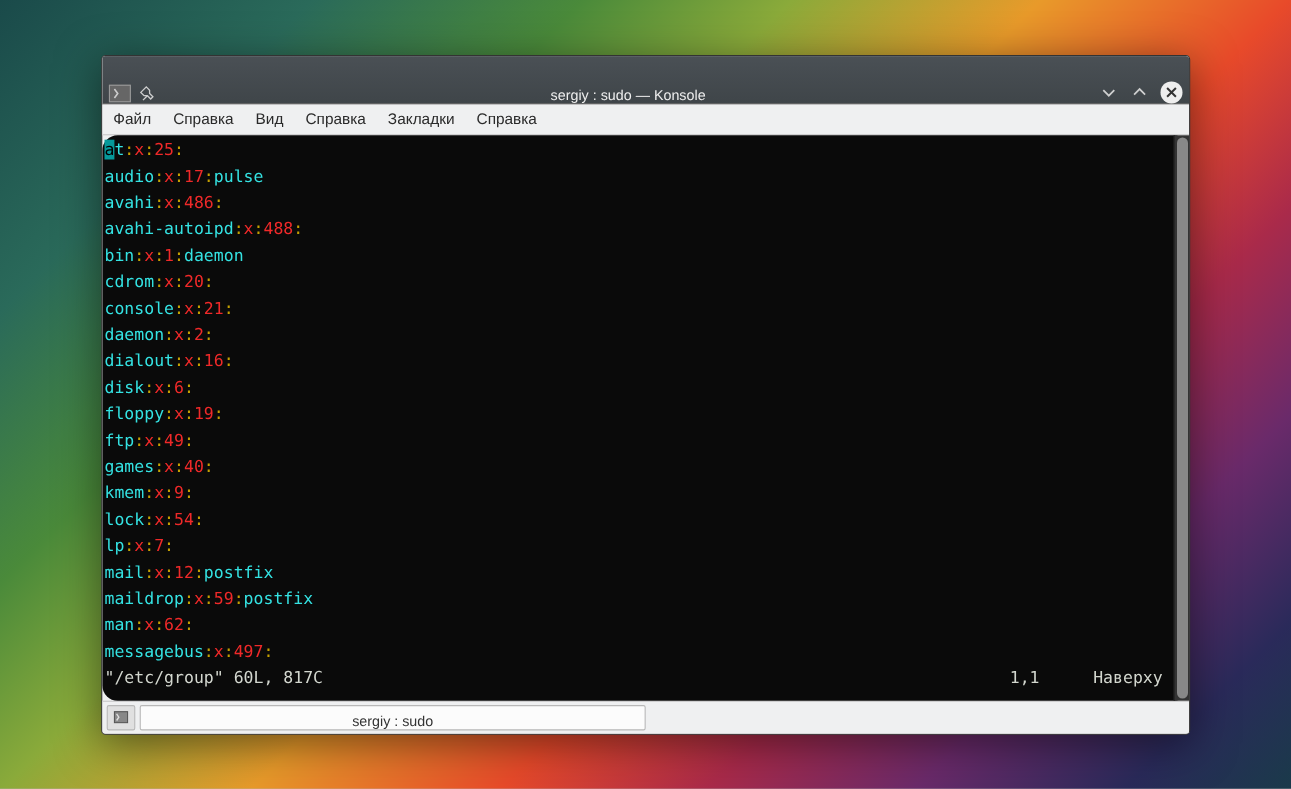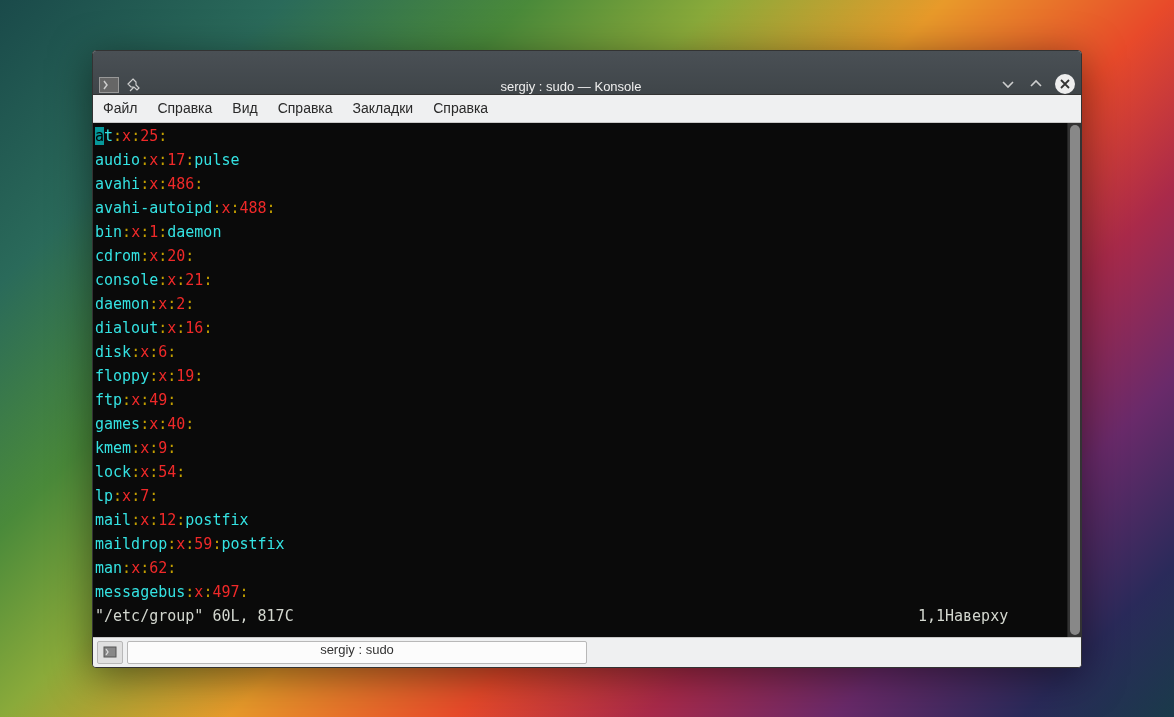--- a/index.html
+++ b/index.html
@@ -48,20 +48,21 @@
     font-size: 14px;
     color: #2a2a2a;
     border-bottom: 1px solid #c8c8c8;
   }
   .menubar span { cursor: pointer; }
   .terminal-area {
     flex: 1;
     display: flex;
     background: #0a0a0a;
     position: relative;
+    border-radius: 14px;
   }
   .terminal {
     flex: 1;
     font-family: "DejaVu Sans Mono","Menlo","Consolas",monospace;
     font-size: 15px;
     line-height: 24px;
     color: #ccc;
     padding: 1px 2px;
     white-space: pre;
     overflow: hidden;
@@ -70,21 +71,21 @@
   .t-yel  { color: #c4a000; }
   .t-red  { color: #ef2929; }
   .cursor-block { background: #06989a; color: #000; }
   .statusline {
     display: grid;
     grid-template-columns: 1fr 220px 120px;
     color: #d3d7cf;
     font-family: inherit;
   }
   .statusline .pos { text-align: right; }
-  .statusline .scroll { padding-right: 8px;}
+  .statusline .scroll { text-align: right; padding-right: 8px;}
   .scrollbar {
     width: 14px;
     background: #333;
     display: flex;
     flex-direction: column;
     border-left: 1px solid #222;
   }
   .scroll-thumb {
     width: 10px;
     margin: 2px auto;
@@ -104,21 +105,21 @@
   .tab-newbtn {
     width: 26px;
     display: flex; align-items: center; justify-content: center;
     background: #e0e0e0;
     border: 1px solid #b8b8b8;
     border-radius: 2px;
     cursor: pointer;
   }
   .tab {
     width: 460px;
-    display: flex; align-items: flex-start; justify-content: center;
+    display: flex; align-items: flex-end; justify-content: center;
     background: #fcfcfc;
     border: 1px solid #b8b8b8;
     border-radius: 2px;
     font-size: 13px;
     color: #333;
     cursor: pointer;
   }
   svg { display:block; }
 </style>
 </head>

